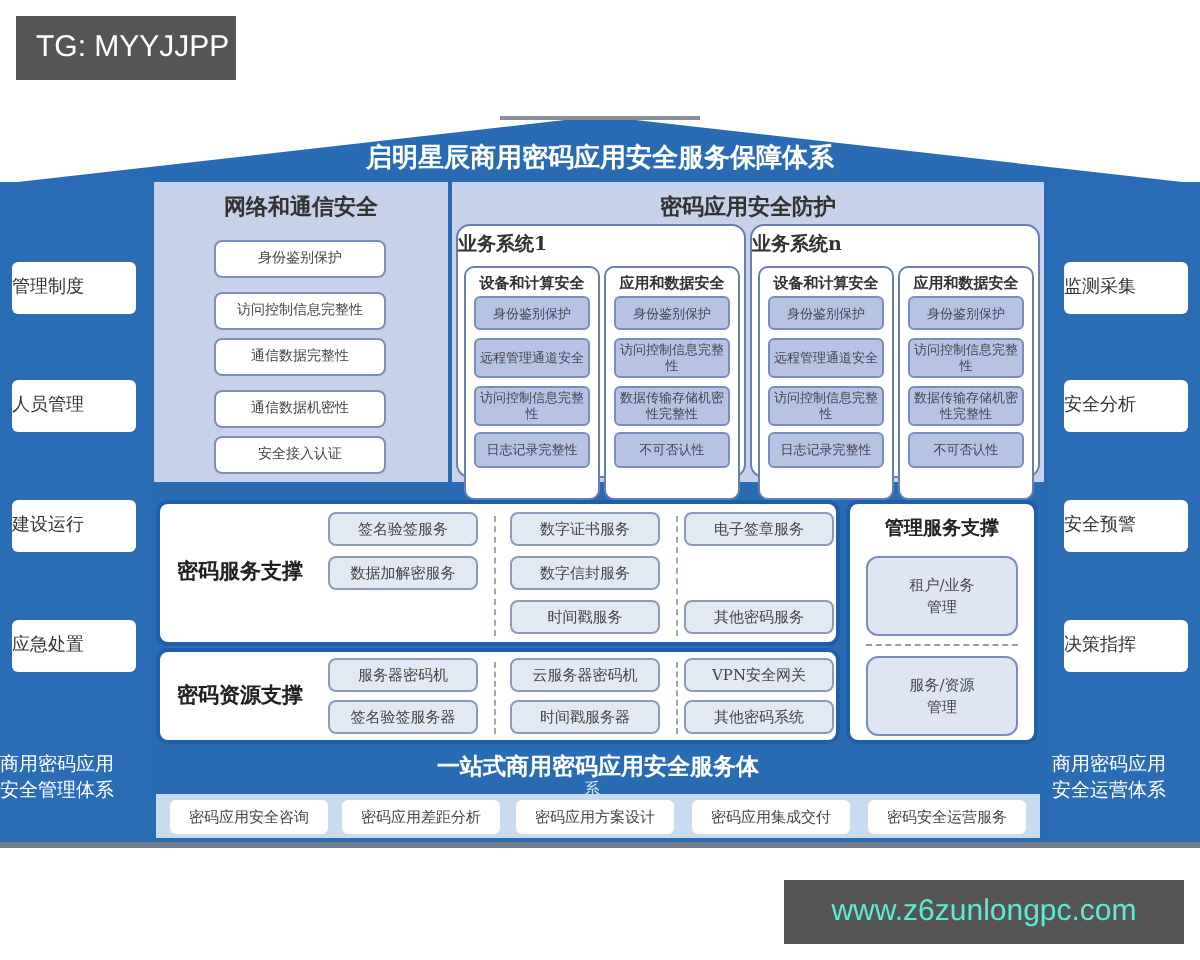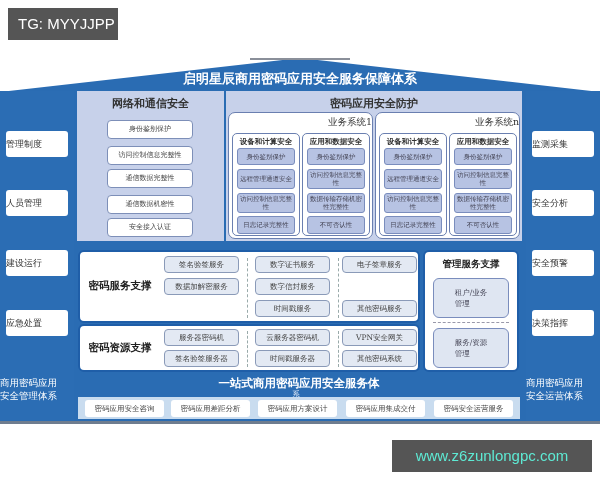--- a/index.html
+++ b/index.html
@@ -18,34 +18,34 @@
   .side-btn { position: absolute; left: 6px; width: 62px; height: 26px; background: #fff; border-radius: 3px;
               font-size: 9px; color: #333; text-align: left; line-height: 26px; }
   .side-foot { position: absolute; left: 0; width: 74px; text-align: left; color: #fff; font-size: 9.5px; line-height: 13px; }
   .panel-net { position: absolute; left: 77px; top: 91px; width: 147px; height: 150px; background: #c7d1ea; }
   .panel-net .title { text-align: center; font-size: 11px; font-weight: bold; color: #333; margin-top: 5px; }
   .net-item { position: absolute; left: 30px; width: 86px; height: 19px; background: #fff; border: 1px solid #7d8fb8; border-radius: 4px;
               font-size: 7px; color: #444; text-align: center; line-height: 17px; }
   .panel-app { position: absolute; left: 226px; top: 91px; width: 296px; height: 150px; background: #c7d1ea; }
   .panel-app .title { text-align: center; font-size: 11px; font-weight: bold; color: #333; margin-top: 5px; }
   .sys { position: absolute; top: 21px; width: 145px; height: 127px; background: #fff; border: 1px solid #6a7fb0; border-radius: 7px; }
-  .sys .stitle { text-align: right; font-size: 9.5px; font-weight: normal; color: #333; margin-top: 3px; }
-  .col { position: absolute; top: 20px; width: 68px; height: 103px; background: #fff; border: 1px solid #6a7fb0; border-radius: 5px; }
+  .sys .stitle { text-align: left; font-size: 9.5px; font-weight: bold; color: #333; margin-top: 3px; }
+  .col { position: absolute; top: 20px; width: 68px; height: 117px; background: #fff; border: 1px solid #6a7fb0; border-radius: 5px; }
   .col .ctitle { text-align: center; font-size: 7.5px; font-weight: bold; color: #333; margin-top: 3px; }
   .cell { position: absolute; left: 4px; width: 58px; background: #b7c3e3; border: 1px solid #7a8dbd; border-radius: 3px;
           font-size: 6.5px; color: #445; text-align: center; display: flex; align-items: center; justify-content: center; line-height: 8px; }
   .band { position: absolute; left: 78px; width: 342px; background: #fff; border: 2px solid #1f5ea8; border-radius: 6px; }
   .band .blabel { position: absolute; left: 4px; width: 72px; text-align: center; font-size: 10.5px; font-weight: bold; color: #222; }
   .svc { position: absolute; width: 75px; height: 17px; background: #e3e9f3; border: 1px solid #8a9ab8; border-radius: 4px;
          font-size: 7.5px; color: #444; text-align: center; line-height: 15px; }
   .dash { position: absolute; width: 0; border-left: 1px dashed #9aa; }
   .mgmt { position: absolute; left: 423px; top: 250px; width: 96px; height: 122px; background: #fff; border: 2px solid #1f5ea8; border-radius: 6px; }
   .mgmt .mtitle { text-align: center; font-size: 9.5px; font-weight: bold; color: #222; margin-top: 6px; }
   .mbox { position: absolute; left: 8px; width: 76px; height: 40px; background: #dfe6f2; border: 1px solid #7a8dbd; border-radius: 6px;
-          font-size: 7.5px; color: #445; display: flex; align-items: center; justify-content: center; line-height: 11px; }
+          font-size: 7.5px; color: #445; text-align: center; display: flex; align-items: center; justify-content: center; line-height: 11px; }
   .mdash { position: absolute; left: 8px; top: 70px; width: 76px; border-top: 1px dashed #99a; }
   .onestop { position: absolute; left: 78px; top: 376px; width: 442px; text-align: center; color: #fff; font-size: 11.5px; font-weight: bold; }
   .onestop-tail { position: absolute; left: 292px; top: 389px; color: #dbe6f5; font-size: 8px; }
   .bottom-row { position: absolute; left: 78px; top: 397px; width: 442px; height: 22px; background: #c9dcef; }
   .bbtn { position: absolute; top: 400px; width: 79px; height: 17px; background: #fff; border-radius: 3px; font-size: 7.5px; color: #444;
           text-align: center; line-height: 17px; }
   .base-line { position: absolute; left: 0; top: 421px; width: 600px; height: 3px; background: #6f7d8f; }
 </style>
 </head>
 <body>

